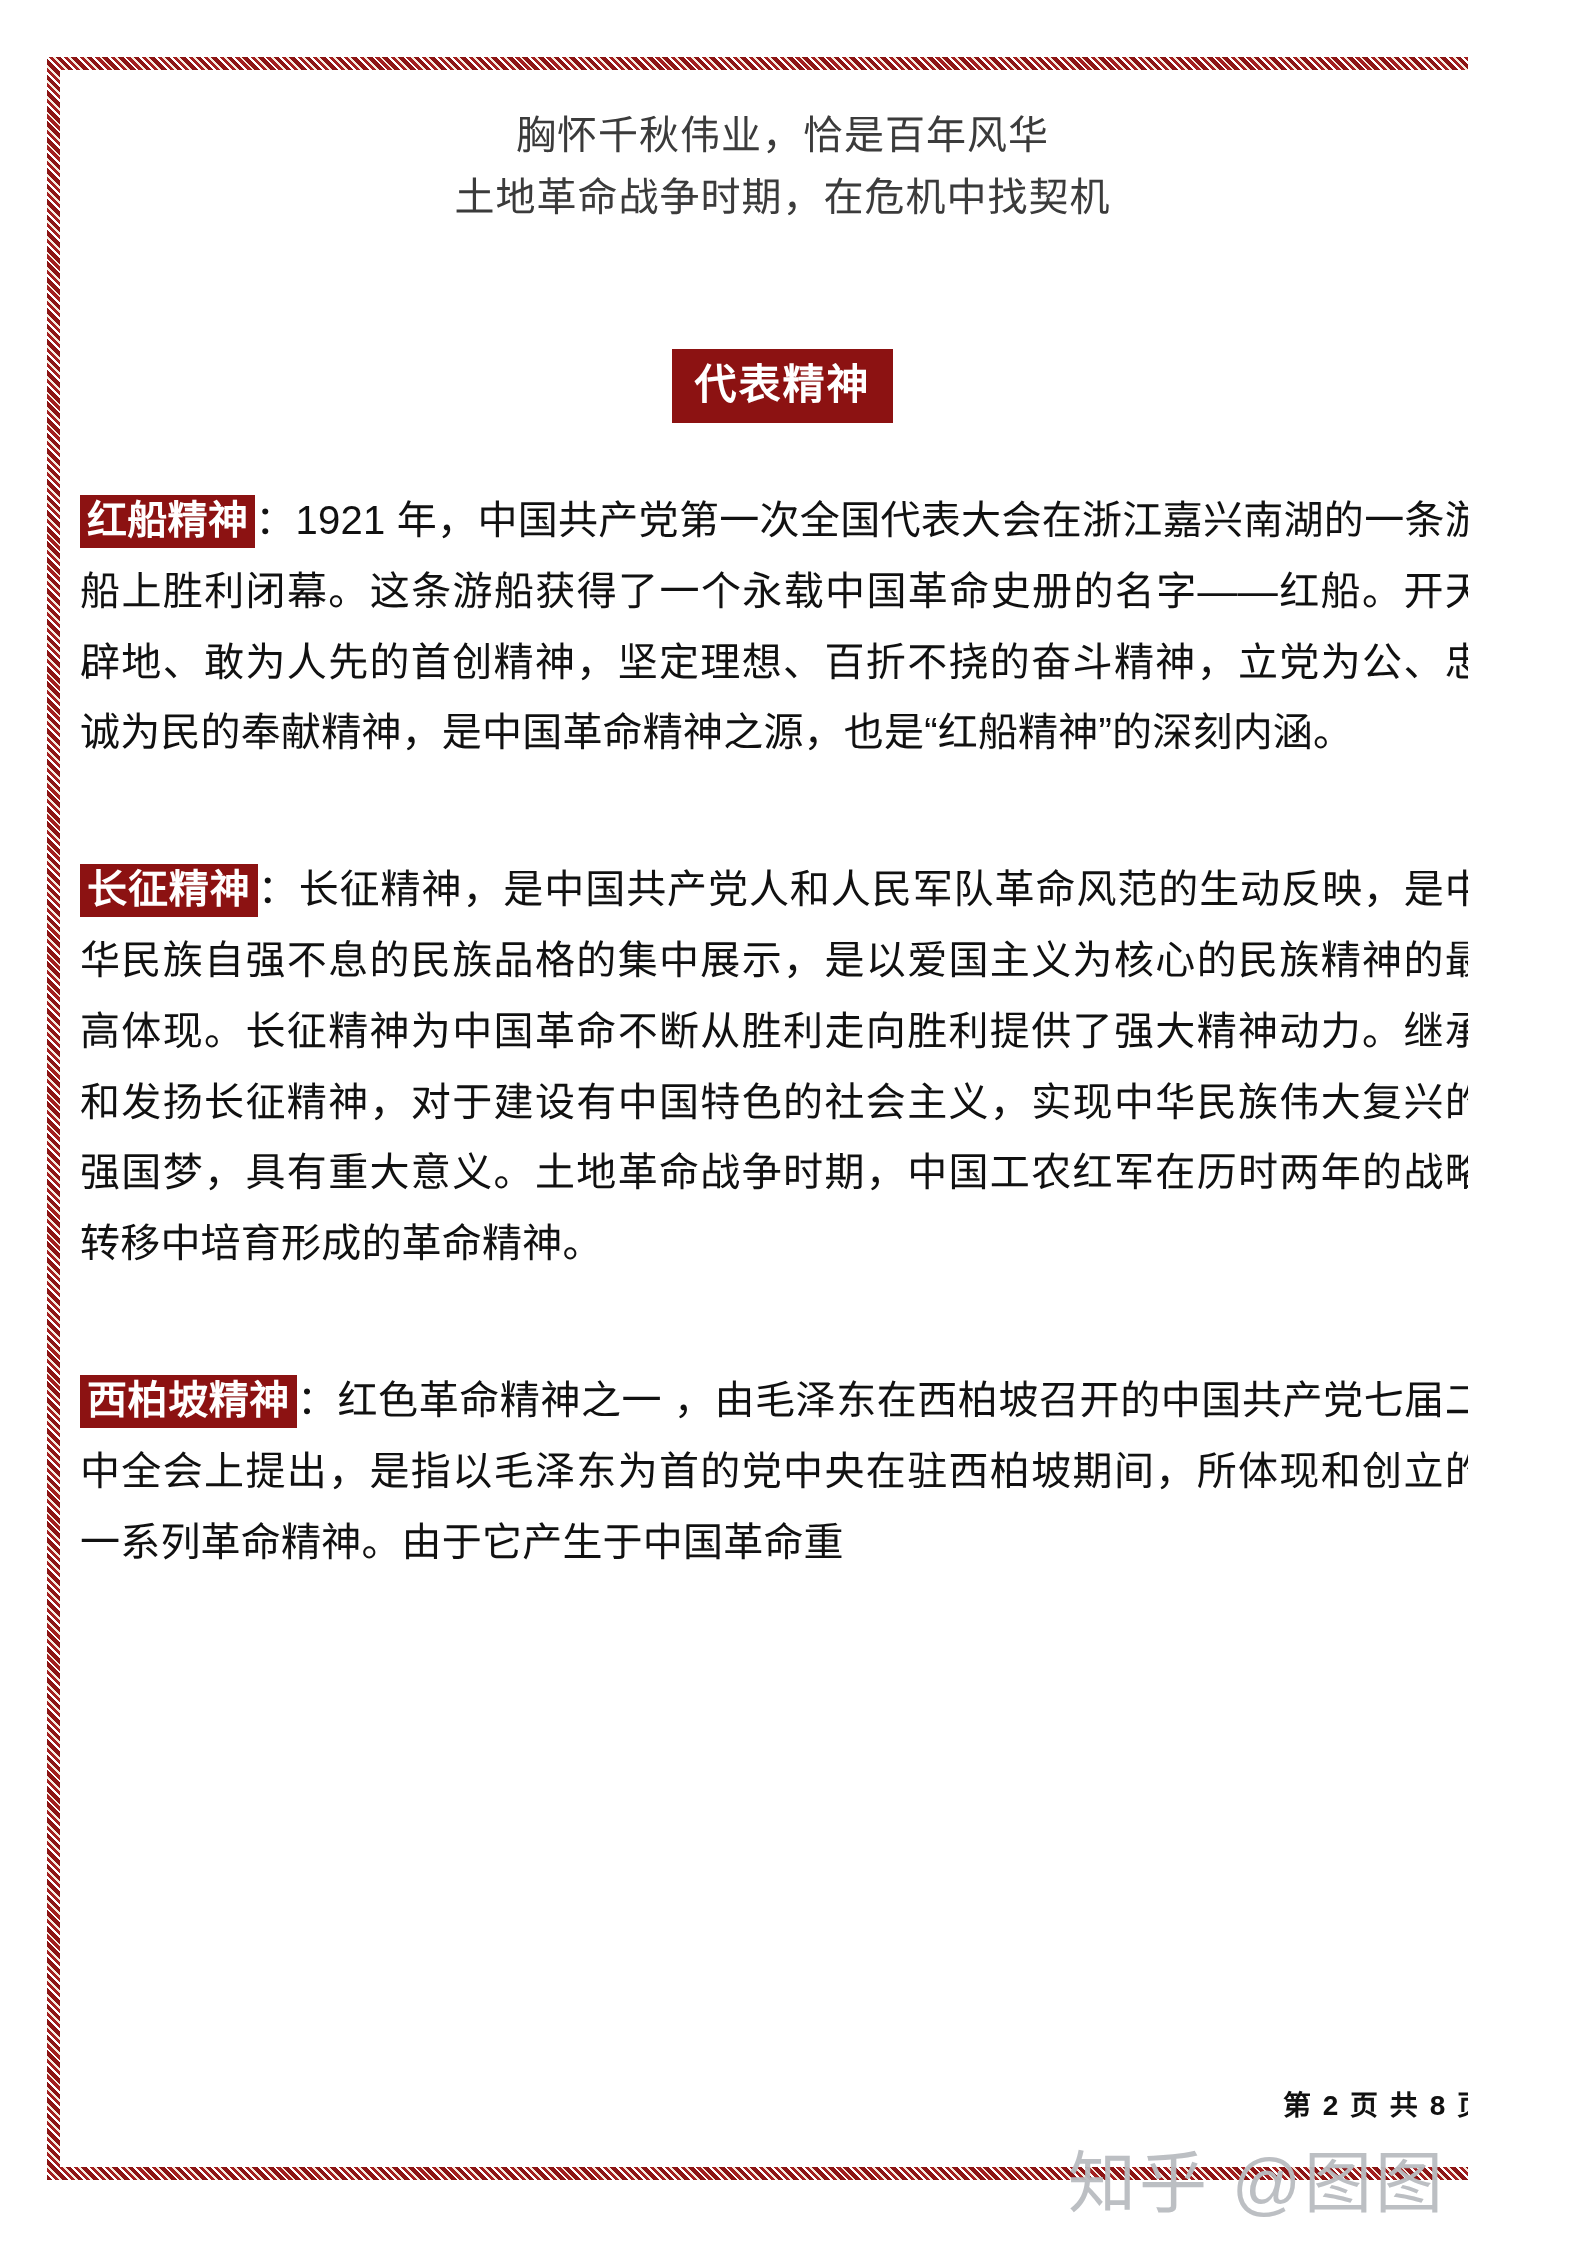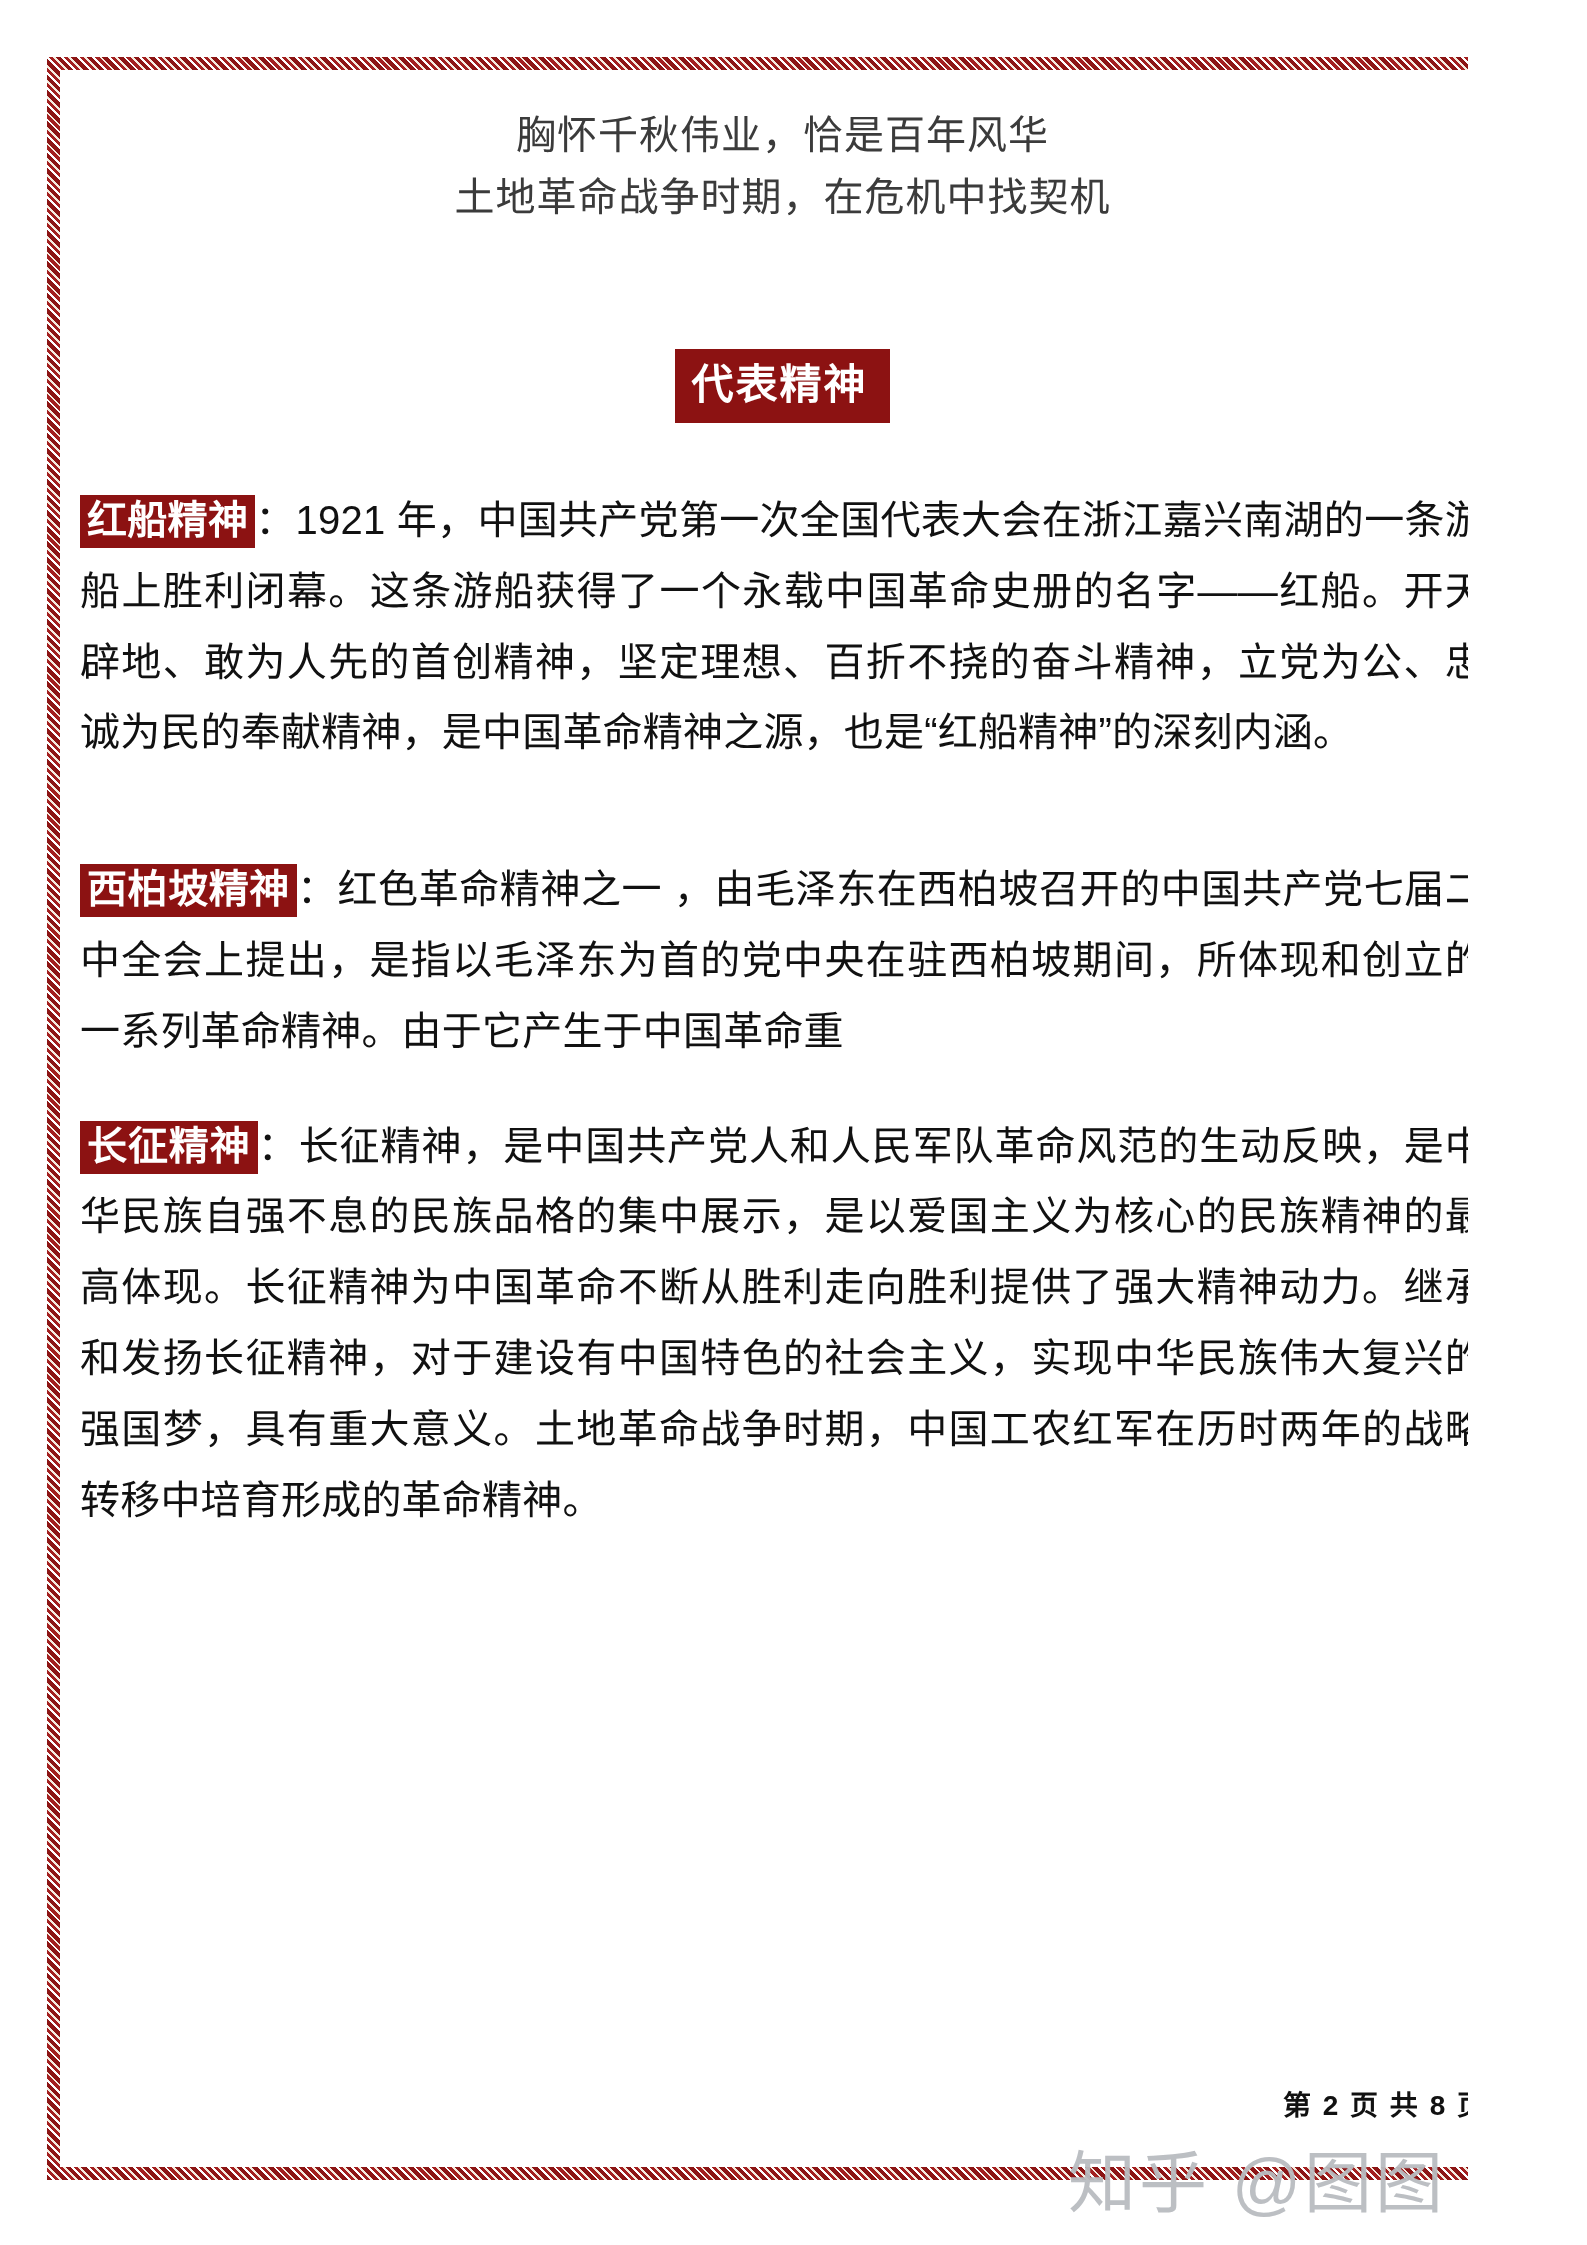--- a/index.html
+++ b/index.html
@@ -80,21 +80,21 @@
     margin-top: 121px;
     text-align: center;
   }
   .section-title {
     display: inline-block;
     background: #8c1212;
     color: #ffffff;
     font-size: 42px;
     font-weight: 700;
     line-height: 1;
-    padding: 15px 22px 17px 16px;
+    padding: 15px 22px 17px 22px;
     letter-spacing: 2px;
   }
 
   
   .body {
     margin-top: 62px;
     padding: 0 20px;
   }
   .para {
     color: #111111;
@@ -159,26 +159,26 @@
     <div class="section-title-wrap">
       <span class="section-title">代表精神</span>
     </div>
 
     <div class="body">
 
       <p class="para gap-lg">
         <span class="hl">红船精神</span><span>：</span><span>1921 年，中国共产党第一次全国代表大会在浙江嘉兴南湖的一条游船上胜利闭幕。这条游船获得了一个永载中国革命史册的名字——红船。开天辟地、敢为人先的首创精神，坚定理想、百折不挠的奋斗精神，立党为公、忠诚为民的奉献精神，是中国革命精神之源，也是“红船精神”的深刻内涵。</span>
       </p>
 
+      <p class="para gap-lg">
+        <span class="hl">长征精神</span><span>：</span><span>长征精神，是中国共产党人和人民军队革命风范的生动反映，是中华民族自强不息的民族品格的集中展示，是以爱国主义为核心的民族精神的最高体现。长征精神为中国革命不断从胜利走向胜利提供了强大精神动力。继承和发扬长征精神，对于建设有中国特色的社会主义，实现中华民族伟大复兴的强国梦，具有重大意义。土地革命战争时期，中国工农红军在历时两年的战略转移中培育形成的革命精神。</span>
+      </p>
+
       <p class="para">
         <span class="hl">西柏坡精神</span><span>：</span><span>红色革命精神之一 ，由毛泽东在西柏坡召开的中国共产党七届二中全会上提出，是指以毛泽东为首的党中央在驻西柏坡期间，所体现和创立的一系列革命精神。由于它产生于中国革命重</span>
-      </p>
-
-      <p class="para gap-lg">
-        <span class="hl">长征精神</span><span>：</span><span>长征精神，是中国共产党人和人民军队革命风范的生动反映，是中华民族自强不息的民族品格的集中展示，是以爱国主义为核心的民族精神的最高体现。长征精神为中国革命不断从胜利走向胜利提供了强大精神动力。继承和发扬长征精神，对于建设有中国特色的社会主义，实现中华民族伟大复兴的强国梦，具有重大意义。土地革命战争时期，中国工农红军在历时两年的战略转移中培育形成的革命精神。</span>
       </p>
 
     </div>
 
     <div class="footer">第 2 页 共 8 页</div>
 
   </div>
 
   <div class="watermark">知乎 @图图</div>
 

